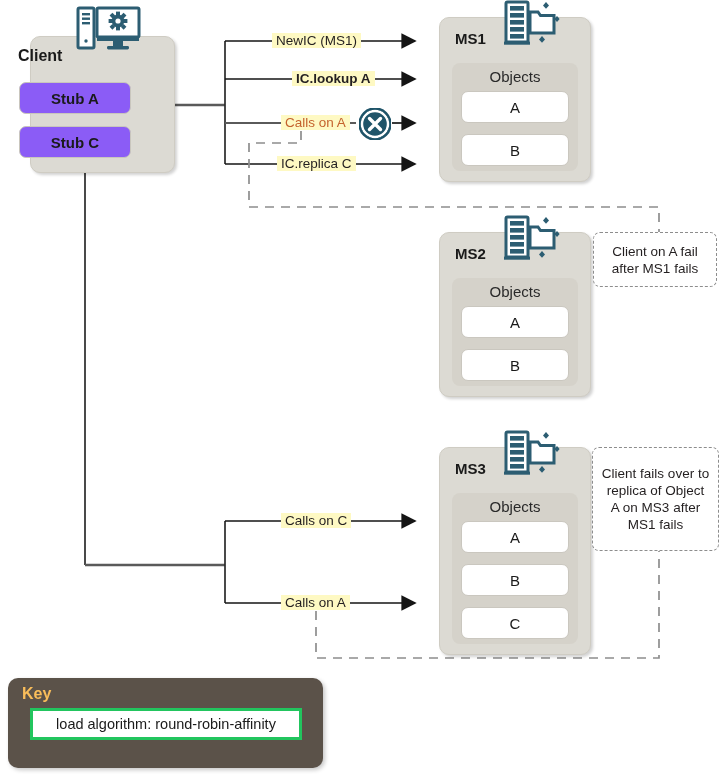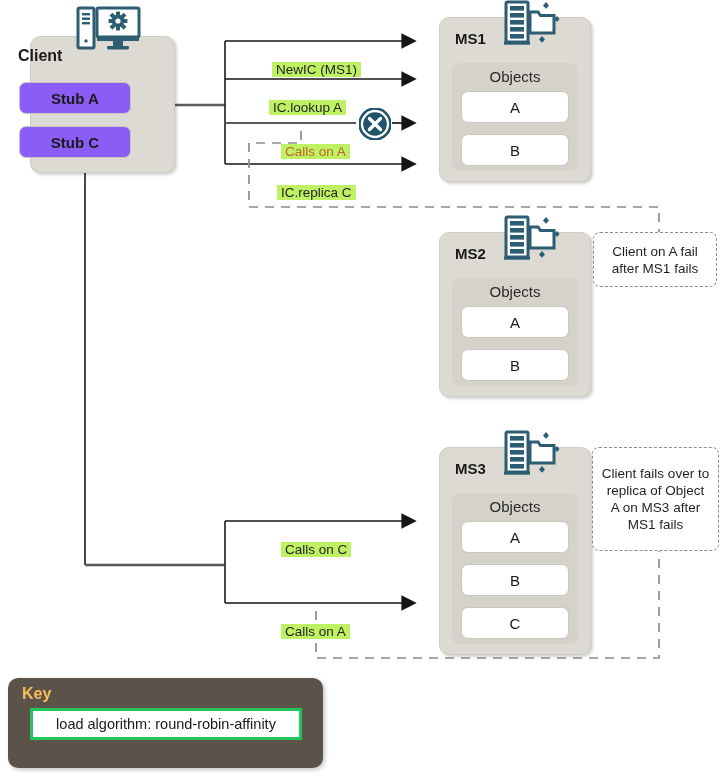--- a/index.html
+++ b/index.html
@@ -72,25 +72,24 @@
   }
   .obj.o0{top:28px;}
   .obj.o1{top:71px;}
   .obj.o2{top:114px;}
 
   
   .wire-label{
     position:absolute;
     font-size:13.5px;
     color:#231f20;
-    background:#bef264;
+    background:#fef9c3;
     padding:0 4px;
     white-space:nowrap;
     line-height:15px;
-    margin-top:29px;
   }
   .wire-label.fail{color:#c4622d;}
 
   
   .callout{
     position:absolute;
     border:1.4px dashed #8d8d8d;
     border-radius:7px;
     background:#ffffff;
     box-sizing:border-box;
@@ -278,21 +277,21 @@
       <path d="M30,12 L38,12 L40.5,15.5 L54,15.5 L54,33 L30,33 Z" fill="#ffffff" stroke="#2c5d72" stroke-width="3"></path>
       <g fill="#2c5d72">
         <path d="M46,2 l3,3.4 l-3,3.4 l-3,-3.4 z"></path>
         <path d="M57,16 l2.6,3 l-2.6,3 l-2.6,-3 z"></path>
         <path d="M42,36 l3,3.4 l-3,3.4 l-3,-3.4 z"></path>
       </g>
     </svg>
   </div>
 
   <div class="wire-label" style="left:272px;top:33px;">NewIC (MS1)</div>
-  <div class="wire-label" style="left:269px;top:71px;">IC.lookup A</div>
+  <div class="wire-label" style="left:292px;top:71px;font-weight:bold;">IC.lookup A</div>
   <div class="wire-label fail" style="left:281px;top:115px;">Calls on A</div>
   <div class="wire-label" style="left:277px;top:156px;">IC.replica C</div>
   <div class="wire-label" style="left:281px;top:513px;">Calls on C</div>
   <div class="wire-label" style="left:281px;top:595px;">Calls on A</div>
 
   <div class="icon" id="x-marker">
     <svg viewBox="0 0 32 32" width="32" height="32">
       <circle cx="16" cy="16" r="13" fill="#1f5469" stroke="#1f5469" stroke-width="3"></circle>
       <circle cx="16" cy="16" r="13" fill="none" stroke="#ffffff" stroke-width="2.4"></circle>
       <circle cx="16" cy="16" r="15.5" fill="none" stroke="#1f5469" stroke-width="2.4"></circle>

